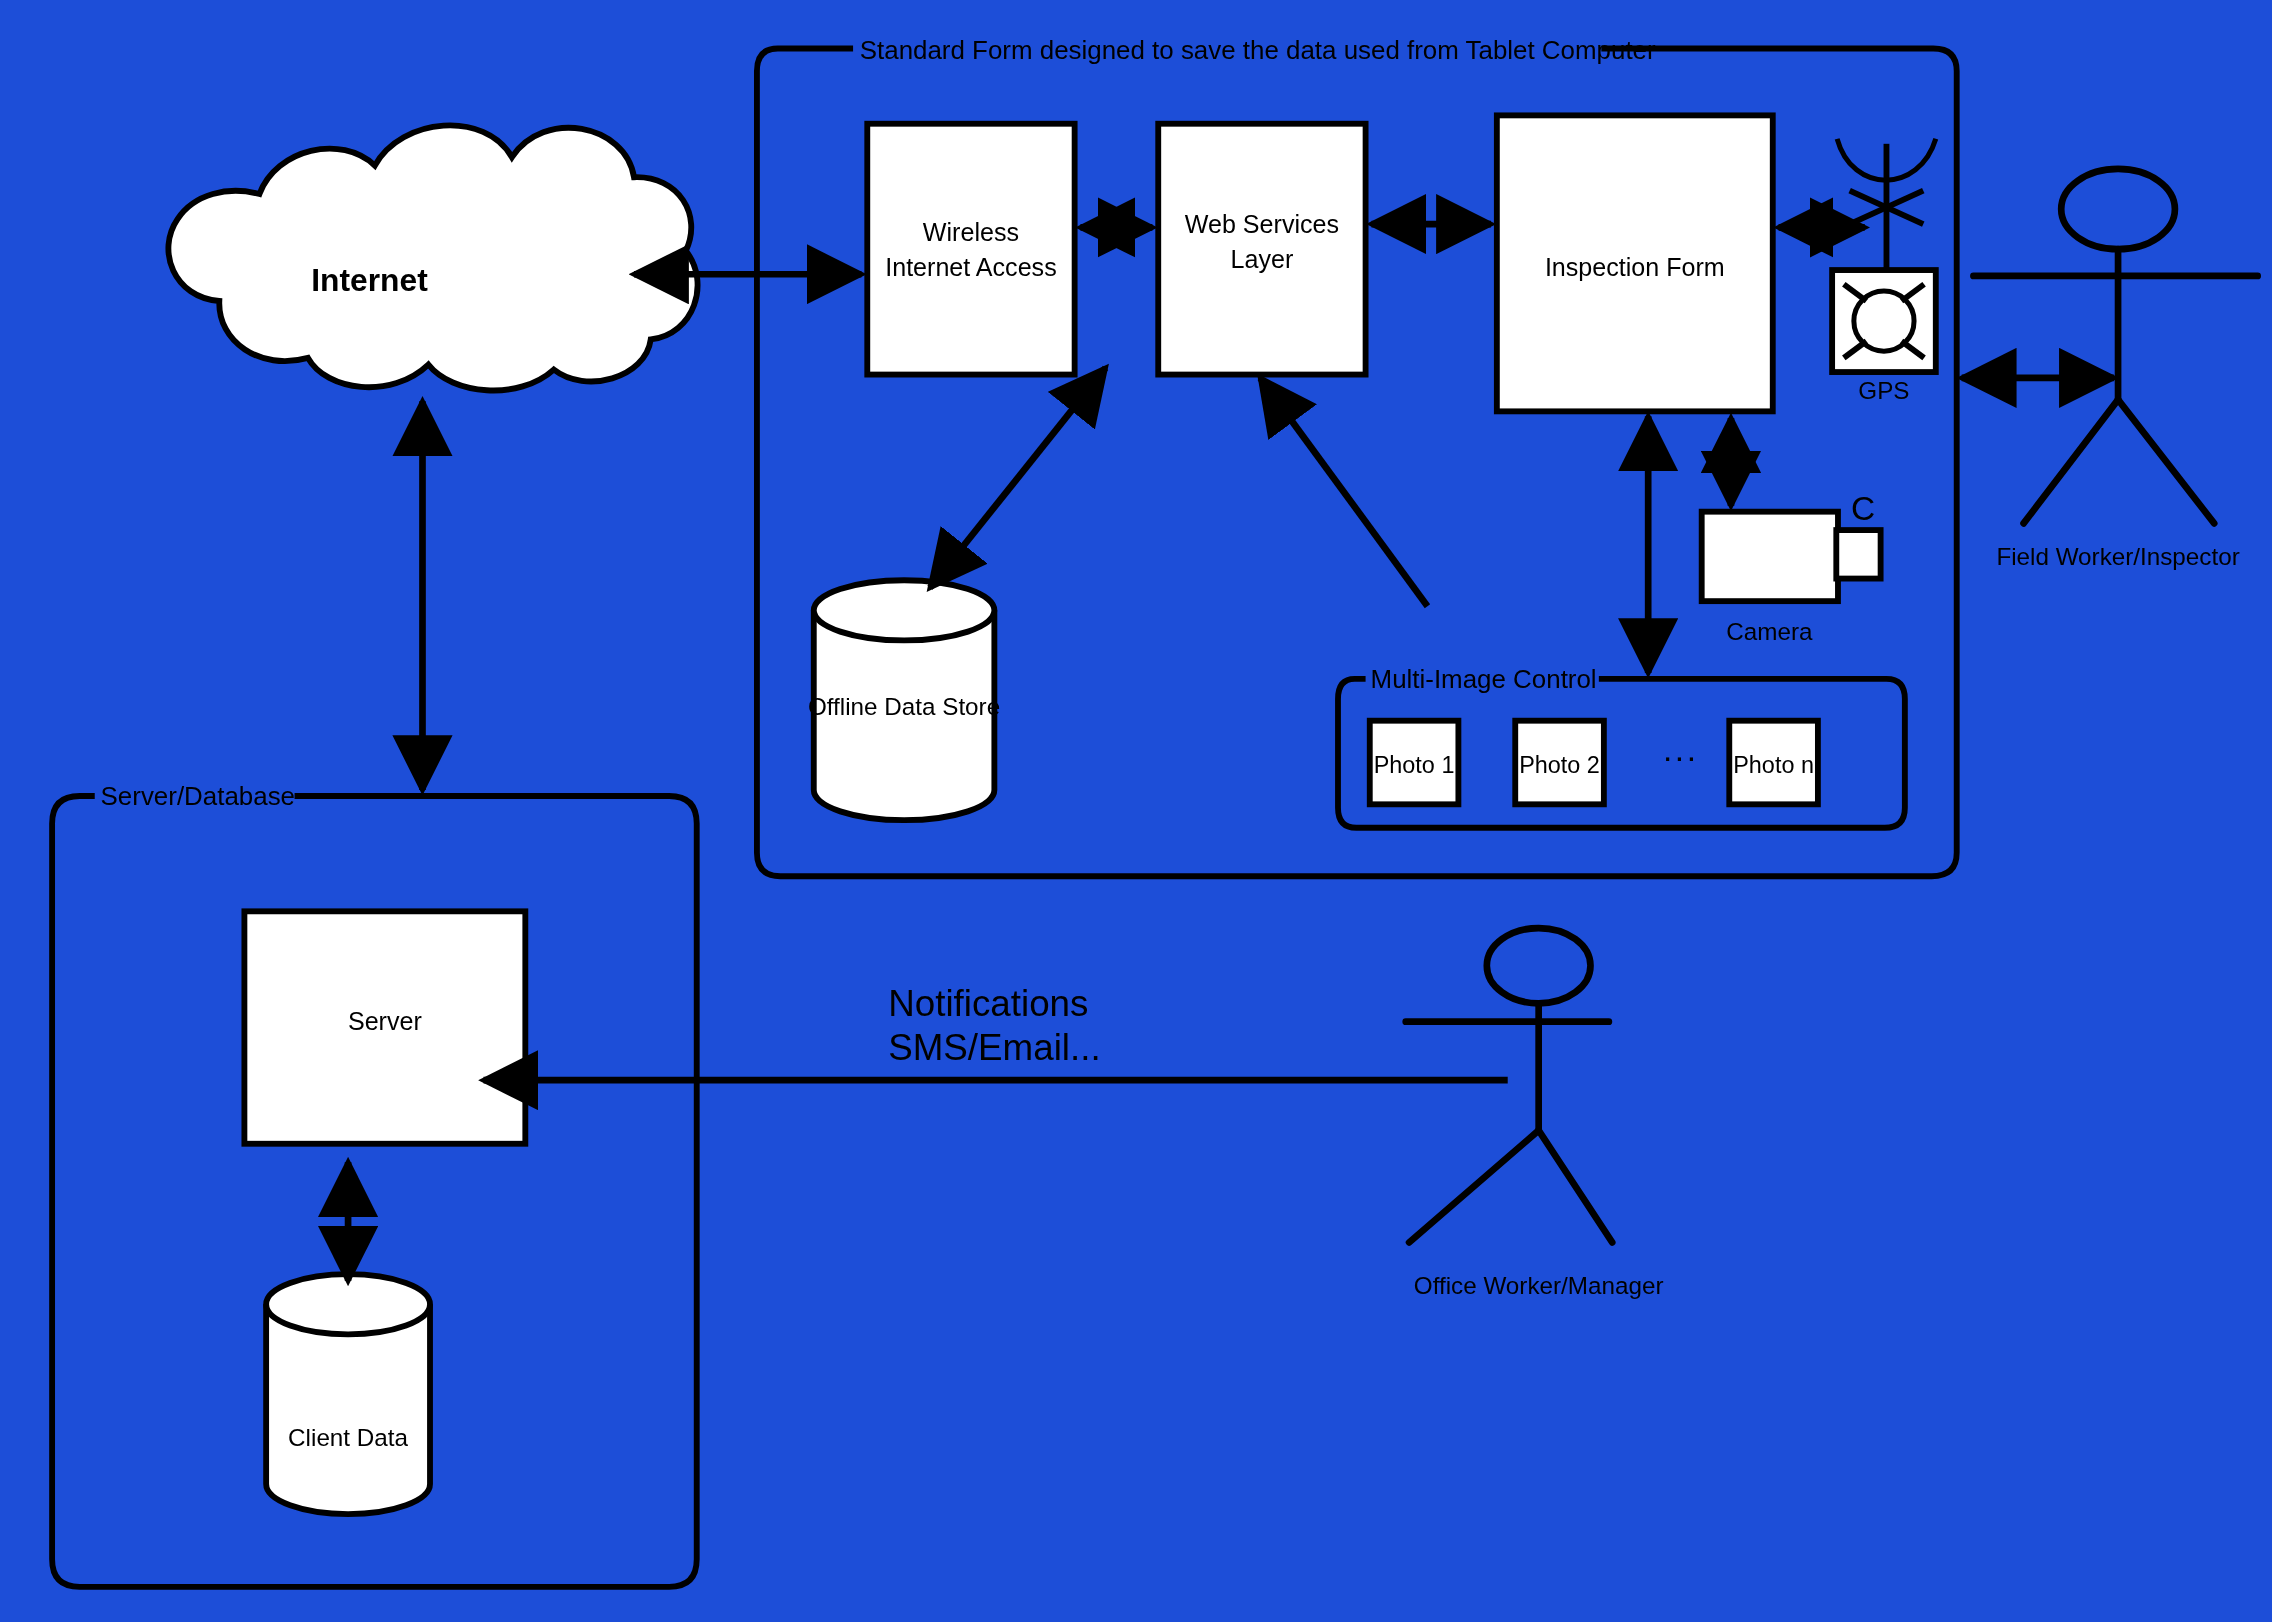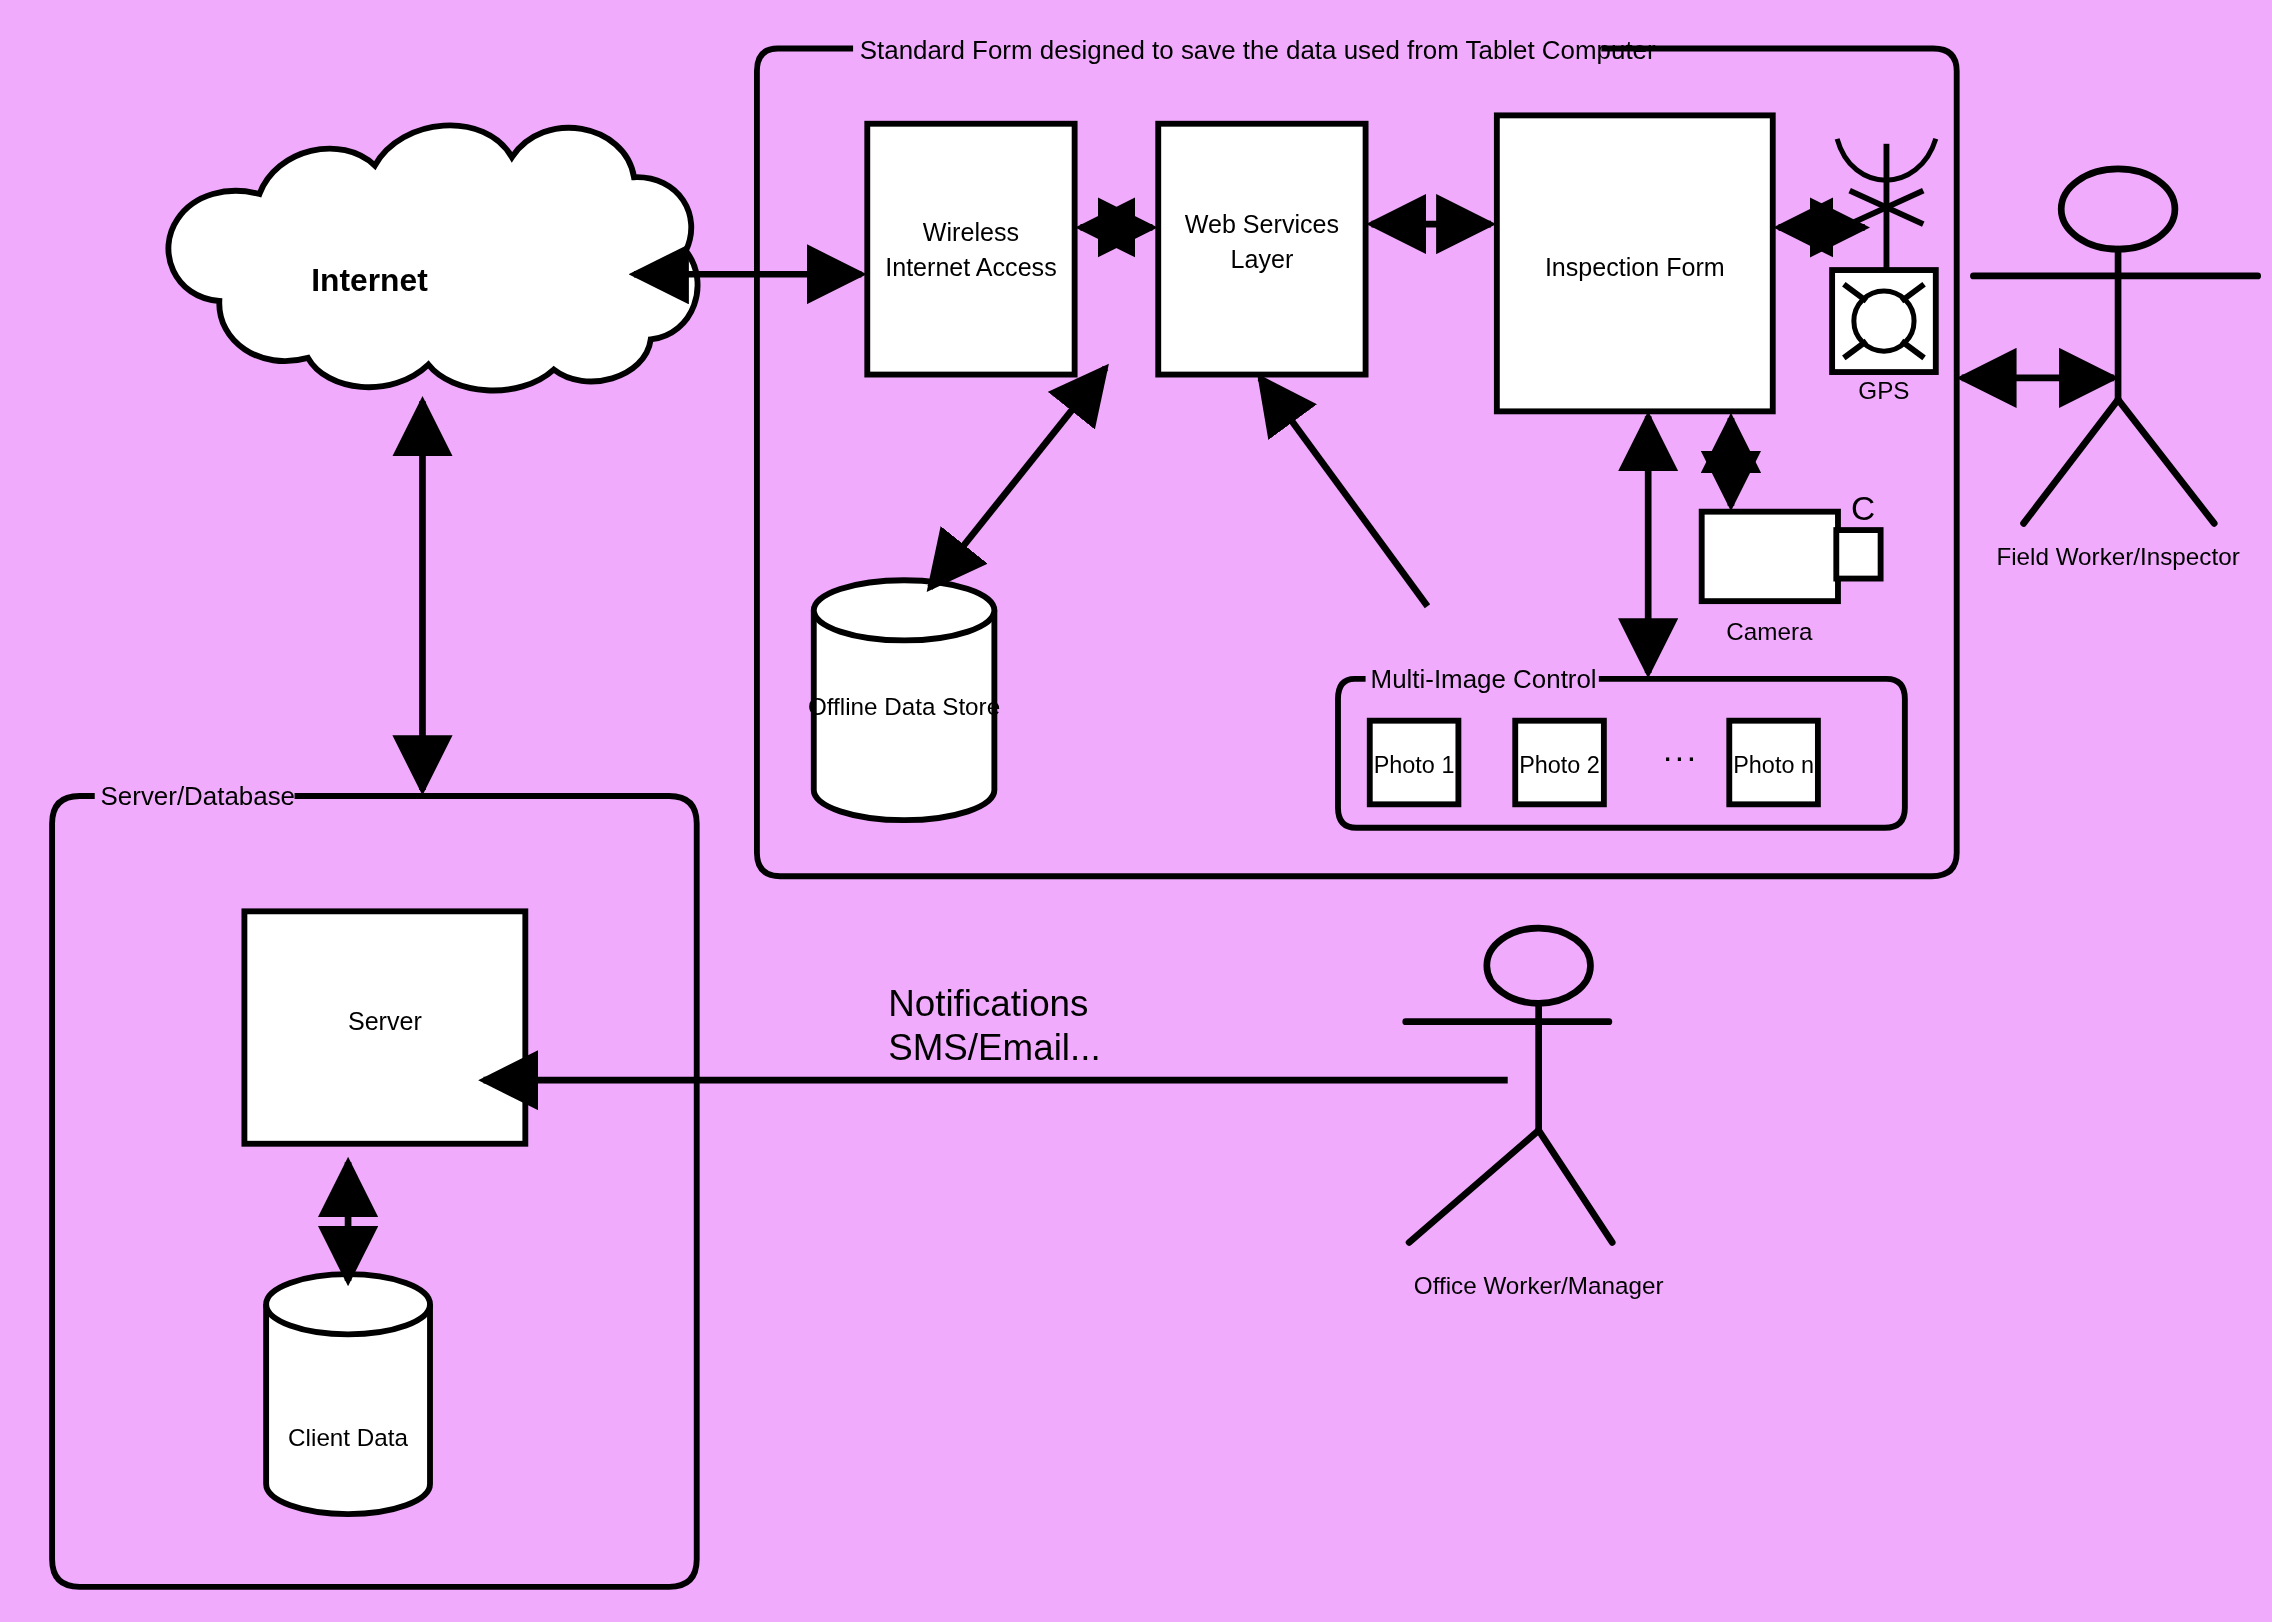--- a/index.html
+++ b/index.html
@@ -1,18 +1,18 @@
 <!DOCTYPE html>
 <html style="font-size:13.4px"><head>
 <meta charset="utf-8">
 <style>
   html,body{margin:0;padding:0;background:#ffffff;}
   body{width:2273px;height:1622px;overflow:hidden;
        font-family:"Liberation Sans", sans-serif;}
-  #stage{position:relative;width:2273px;height:1622px;background:#f0abfc;}
+  #stage{position:relative;width:2273px;height:1622px;background:#1d4ed8;}
   svg#diagram{position:absolute;top:0;left:0;width:2273px;height:1622px;}
   .shape{fill:#ffffff;stroke:#000000;stroke-width:7;}
   .shape-thin{fill:none;stroke:#000000;stroke-width:6;}
   .grp{fill:none;stroke:#000000;stroke-width:7;}
   .conn{stroke:#000000;stroke-width:8;fill:none;}
   .conn-thin{stroke:#000000;stroke-width:7;fill:none;}
   .fig{stroke:#000000;stroke-width:8;fill:none;stroke-linecap:round;}
   .figheadl{fill:none;stroke:#000000;stroke-width:8;}
   text{fill:#000000;font-family:"Liberation Sans", sans-serif;}
   .t-box{font-size:30px;}

